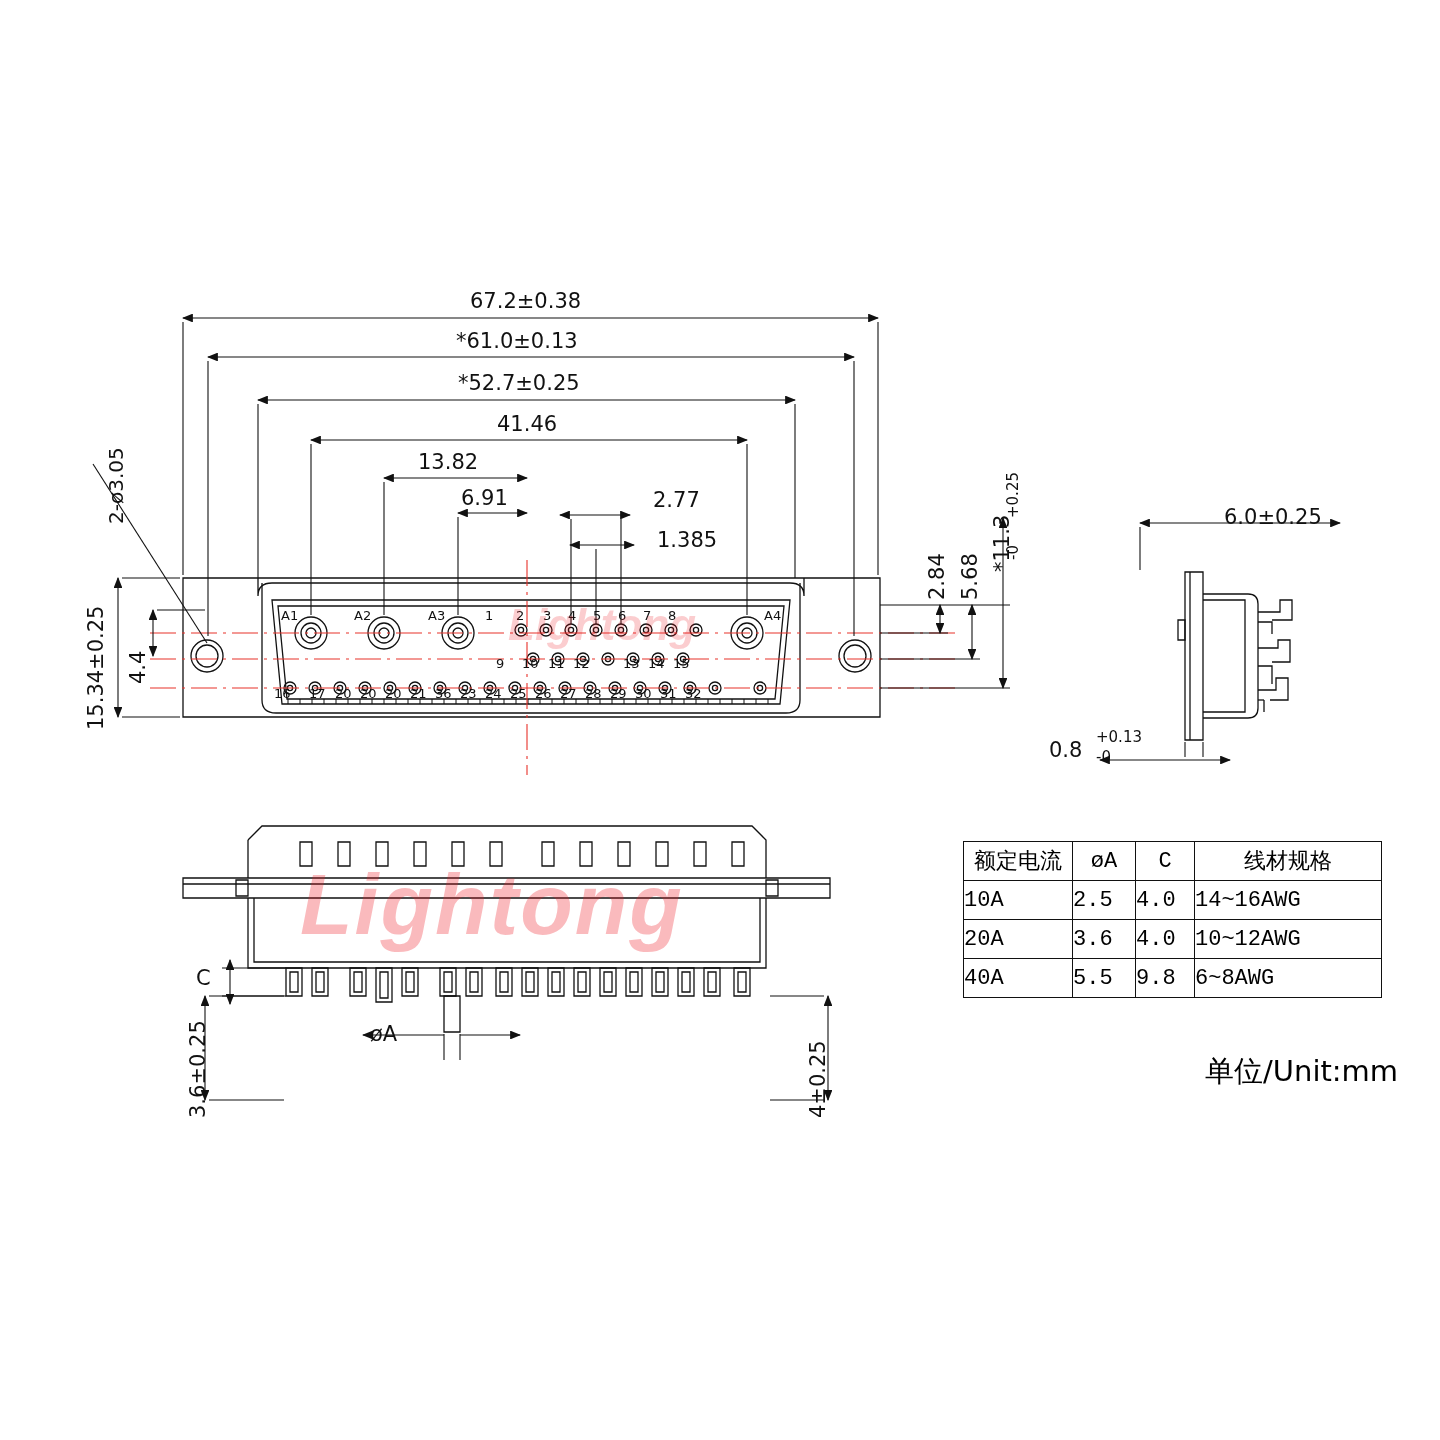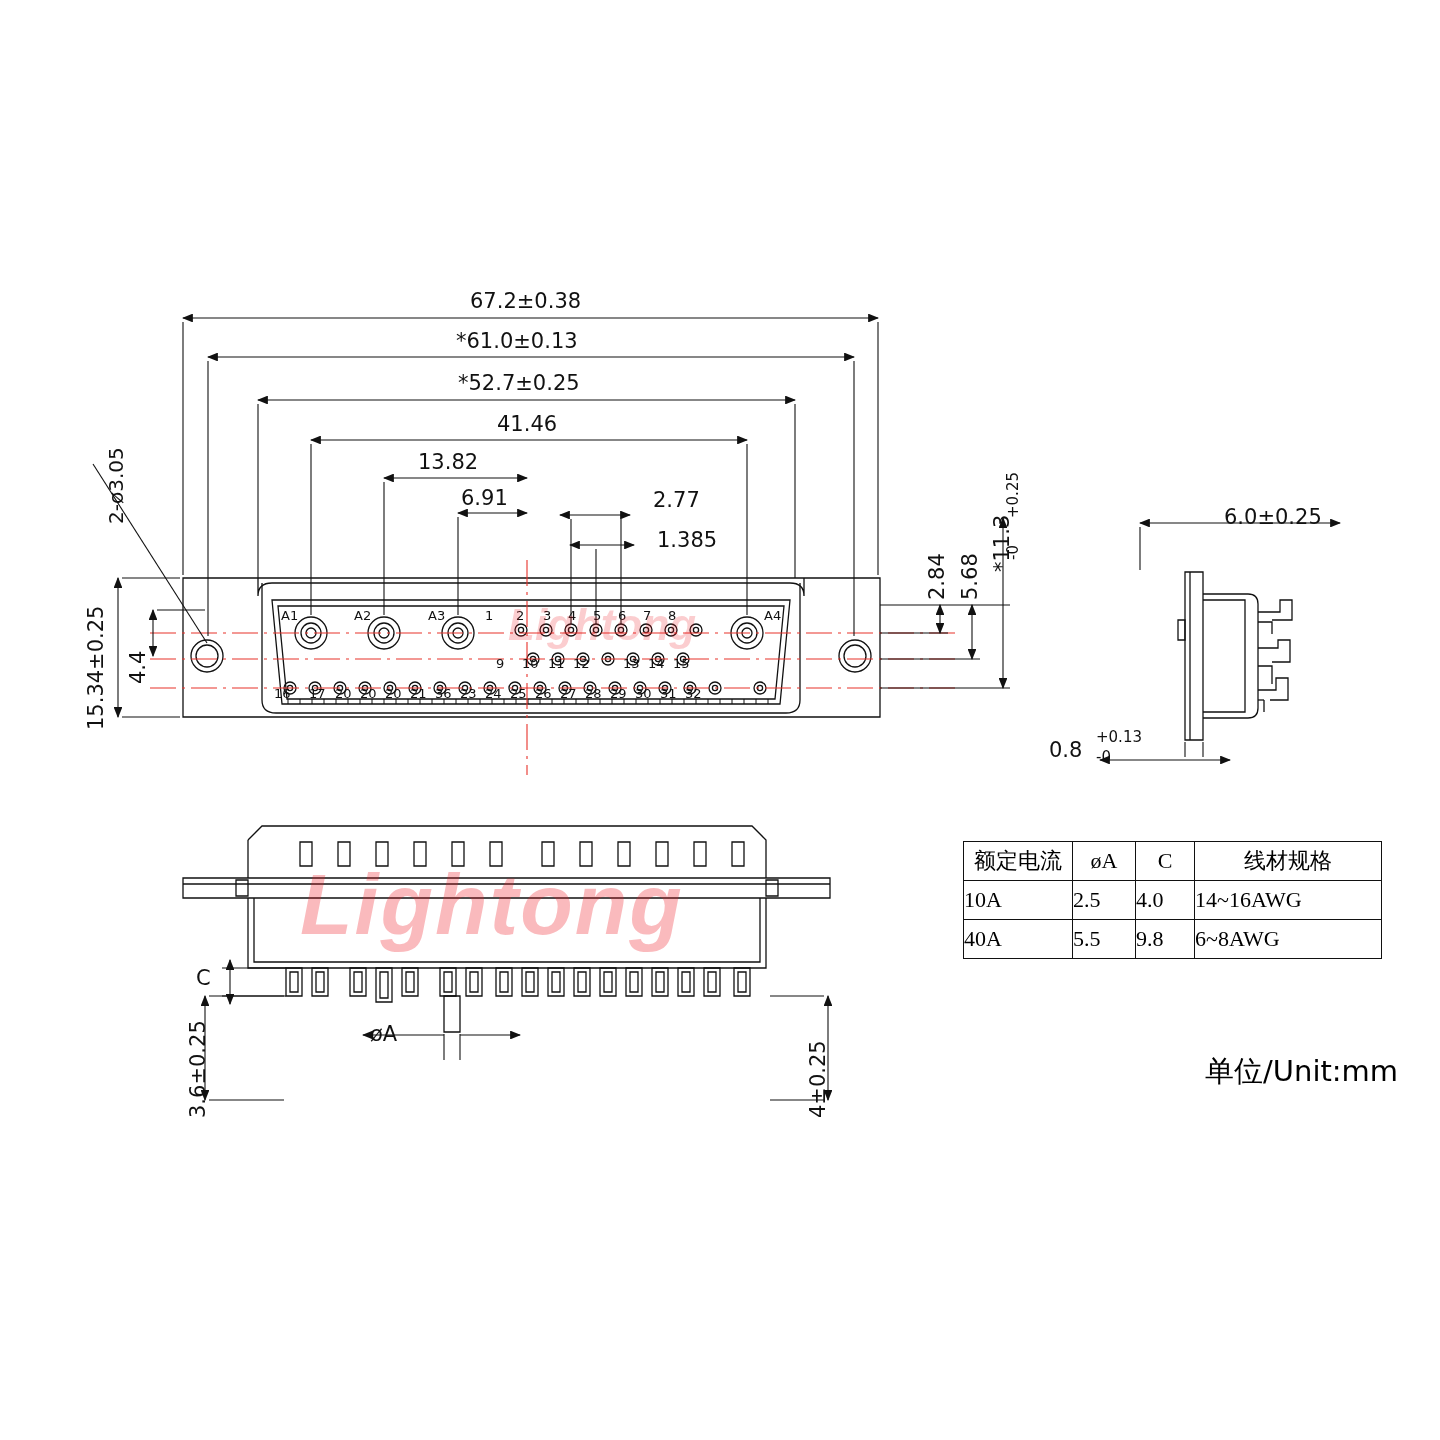--- a/index.html
+++ b/index.html
@@ -42,21 +42,21 @@
     top: 841px;
     border-collapse: collapse;
     font-size: 22px;
     background: #fff;
   }
   .spec-table td, .spec-table th {
     border: 1.6px solid #111;
     font-weight: normal;
     padding: 0;
     height: 38px;
-    font-family: Liberation Serif, serif;
+    font-family: Liberation Mono, monospace;
   }
   .c-cur { width: 108px; }
   .c-a   { width: 62px; }
   .c-c   { width: 58px; }
   .c-w   { width: 186px; }
   .unit-label {
     position: absolute;
     left: 1205px;
     top: 1052px;
     font-size: 29px;
@@ -467,20 +467,26 @@
     </tr>
   </thead>
   <tbody>
     <tr>
       <td>10A</td>
       <td>2.5</td>
       <td>4.0</td>
       <td>14~16AWG</td>
     </tr>
     <tr>
+      <td>20A</td>
+      <td>3.6</td>
+      <td>4.0</td>
+      <td>10~12AWG</td>
+    </tr>
+    <tr>
       <td>40A</td>
       <td>5.5</td>
       <td>9.8</td>
       <td>6~8AWG</td>
     </tr>
   </tbody>
 </table>
 
 <div class="unit-label">单位/Unit:mm</div>
 

